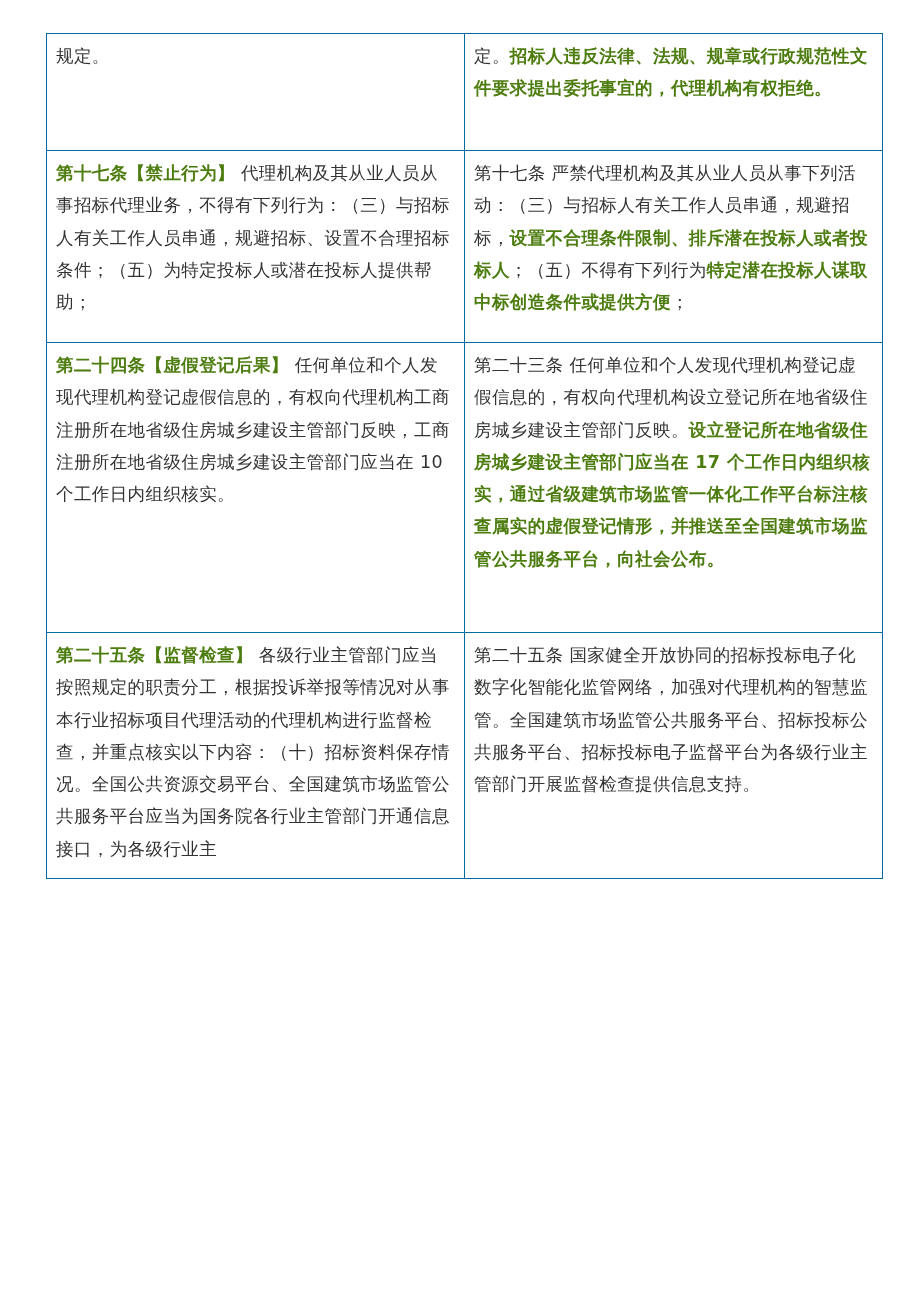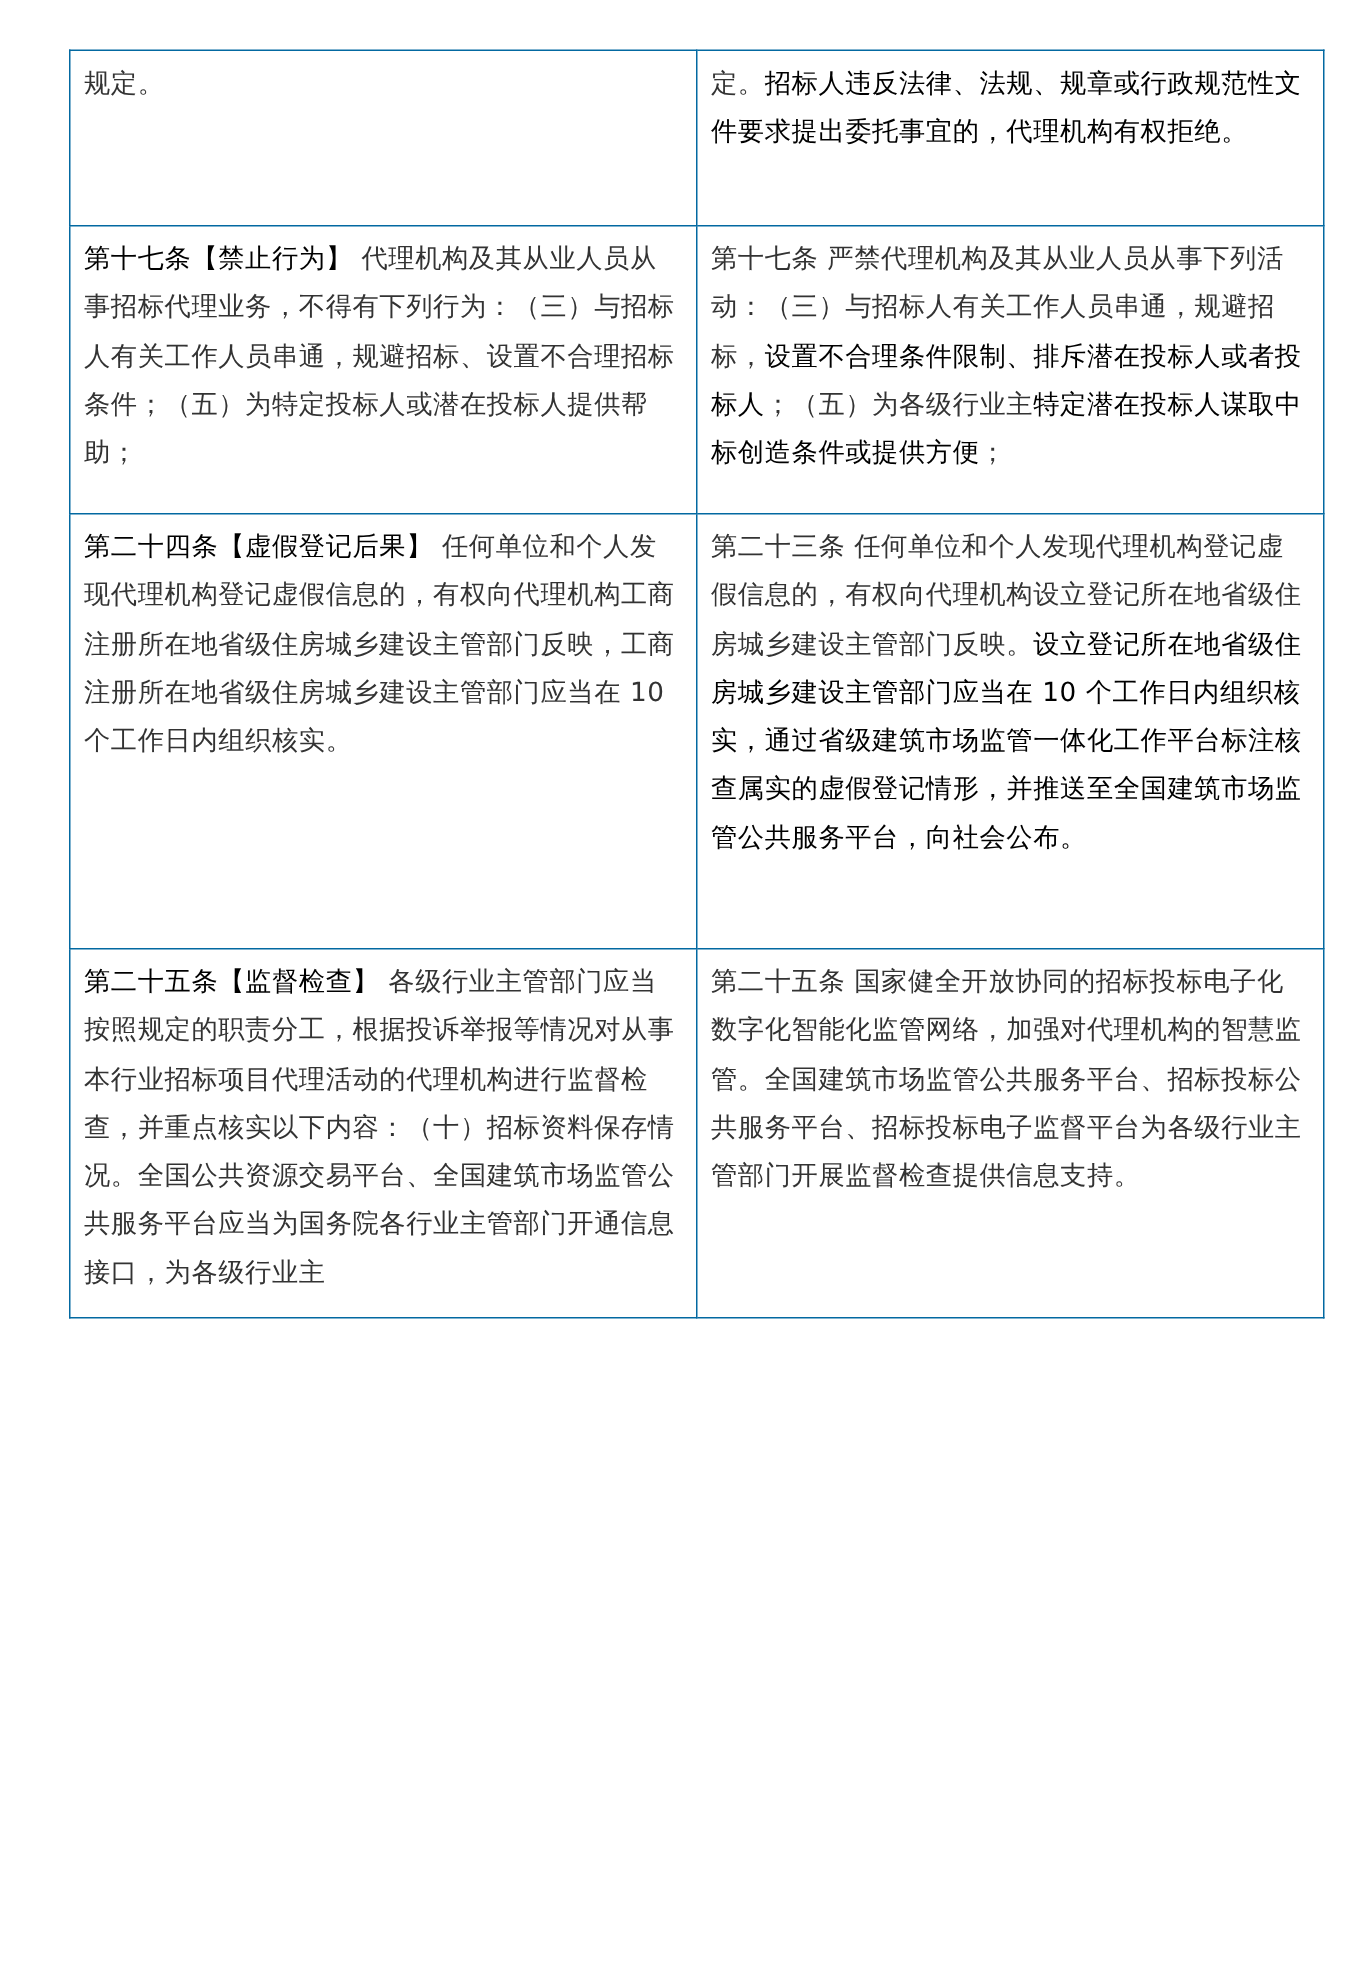--- a/index.html
+++ b/index.html
@@ -5,41 +5,41 @@
   html, body { margin: 0; padding: 0; background: #ffffff; }
   body { width: 913px; height: 1311px; overflow: hidden; position: relative;
          font-family: "DejaVu Sans", "Liberation Sans", sans-serif; color: #333333; }
   .table { position: absolute; left: 46px; top: 33px; width: 836px;
            border-collapse: collapse; table-layout: fixed; }
   .table td { border: 1px solid #0369a1; vertical-align: top;
               padding: 6px 9px 0 9px; font-size: 17.5px; line-height: 32.3px;
               letter-spacing: 0.4px; word-break: break-all; }
   .table col.c1 { width: 418px; }
   .table col.c2 { width: 418px; }
-  .b { font-weight: normal; color: #000000; }
+  .b { font-weight: bold; color: #4d7c0f; }
 </style>
 </head>
 <body>
 
 <table class="table">
   <colgroup>
       <col class="c1">
       <col class="c2">
     </colgroup>
   <tbody id="tbody">
       <tr style="height: 117px;">
         <td><span>规定。</span></td>
         <td><span>定。</span><span class="b">招标人违反法律、法规、规章或行政规范性文件要求提出委托事宜的，代理机构有权拒绝。</span></td>
       </tr>
       <tr style="height: 192px;">
         <td><span class="b">第十七条【禁止行为】</span><span> 代理机构及其从业人员从事招标代理业务，不得有下列行为：（三）与招标人有关工作人员串通，规避招标、设置不合理招标条件；（五）为特定投标人或潜在投标人提供帮助；</span></td>
-        <td><span>第十七条 严禁代理机构及其从业人员从事下列活动：（三）与招标人有关工作人员串通，规避招标，</span><span class="b">设置不合理条件限制、排斥潜在投标人或者投标人</span><span>；（五）为各级行业主</span><span class="b">特定潜在投标人谋取中标创造条件或提供方便</span><span>；</span></td>
+        <td><span>第十七条 严禁代理机构及其从业人员从事下列活动：（三）与招标人有关工作人员串通，规避招标，</span><span class="b">设置不合理条件限制、排斥潜在投标人或者投标人</span><span>；（五）不得有下列行为</span><span class="b">特定潜在投标人谋取中标创造条件或提供方便</span><span>；</span></td>
       </tr>
       <tr style="height: 290px;">
         <td><span class="b">第二十四条【虚假登记后果】</span><span> 任何单位和个人发现代理机构登记虚假信息的，有权向代理机构工商注册所在地省级住房城乡建设主管部门反映，工商注册所在地省级住房城乡建设主管部门应当在 10 个工作日内组织核实。</span></td>
-        <td><span>第二十三条 任何单位和个人发现代理机构登记虚假信息的，有权向代理机构设立登记所在地省级住房城乡建设主管部门反映。</span><span class="b">设立登记所在地省级住房城乡建设主管部门应当在 10 个工作日内组织核实，通过省级建筑市场监管一体化工作平台标注核查属实的虚假登记情形，并推送至全国建筑市场监管公共服务平台，向社会公布。</span></td>
+        <td><span>第二十三条 任何单位和个人发现代理机构登记虚假信息的，有权向代理机构设立登记所在地省级住房城乡建设主管部门反映。</span><span class="b">设立登记所在地省级住房城乡建设主管部门应当在 17 个工作日内组织核实，通过省级建筑市场监管一体化工作平台标注核查属实的虚假登记情形，并推送至全国建筑市场监管公共服务平台，向社会公布。</span></td>
       </tr>
       <tr style="height: 246px;">
         <td><span class="b">第二十五条【监督检查】</span><span> 各级行业主管部门应当按照规定的职责分工，根据投诉举报等情况对从事本行业招标项目代理活动的代理机构进行监督检查，并重点核实以下内容：（十）招标资料保存情况。全国公共资源交易平台、全国建筑市场监管公共服务平台应当为国务院各行业主管部门开通信息接口，为各级行业主</span></td>
         <td><span>第二十五条 国家健全开放协同的招标投标电子化数字化智能化监管网络，加强对代理机构的智慧监管。全国建筑市场监管公共服务平台、招标投标公共服务平台、招标投标电子监督平台为各级行业主管部门开展监督检查提供信息支持。</span></td>
       </tr>
     </tbody>
 </table>
 
 </body></html>

